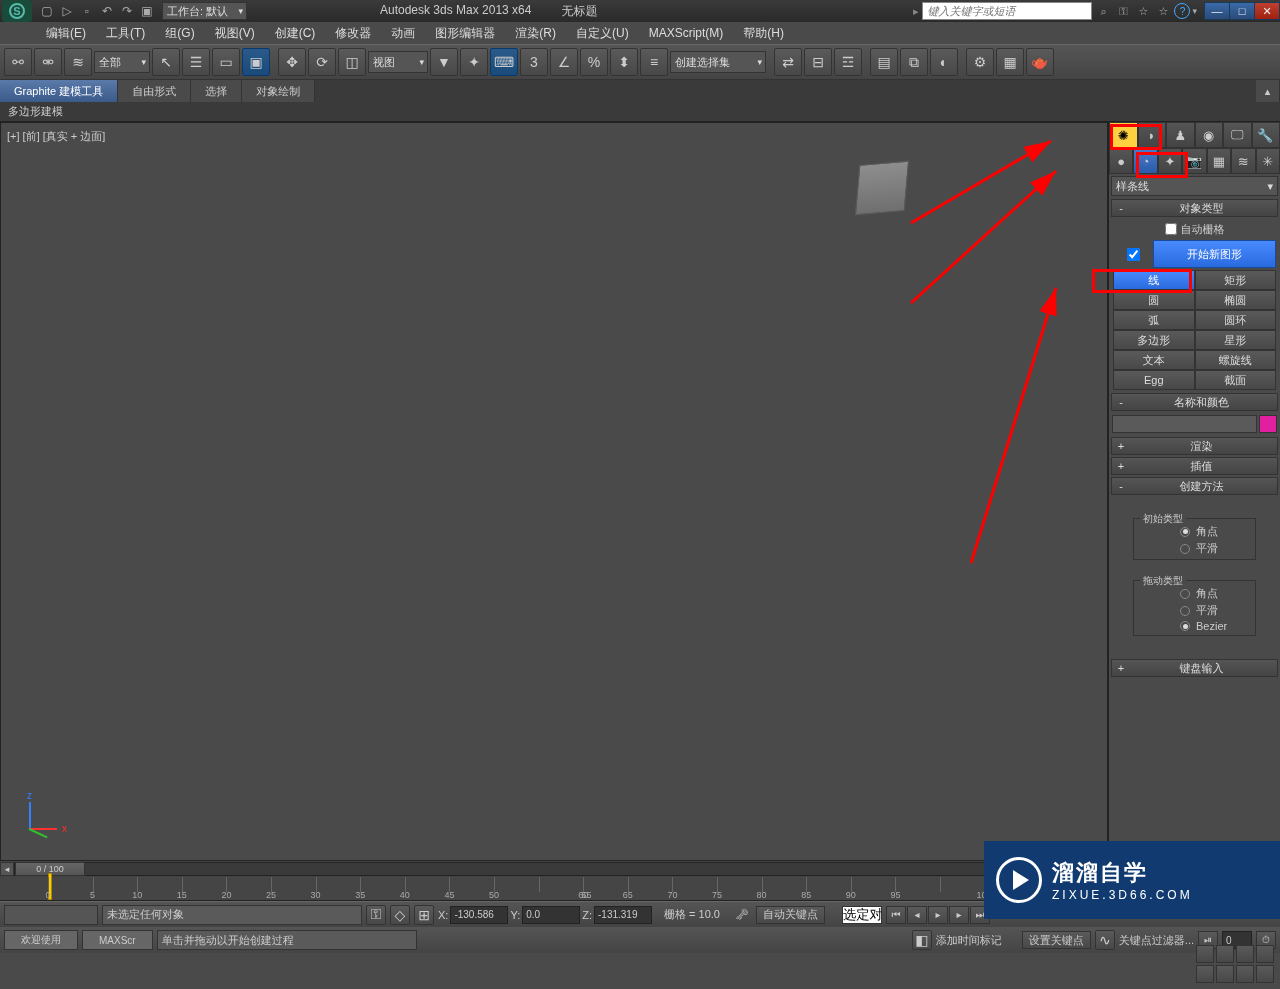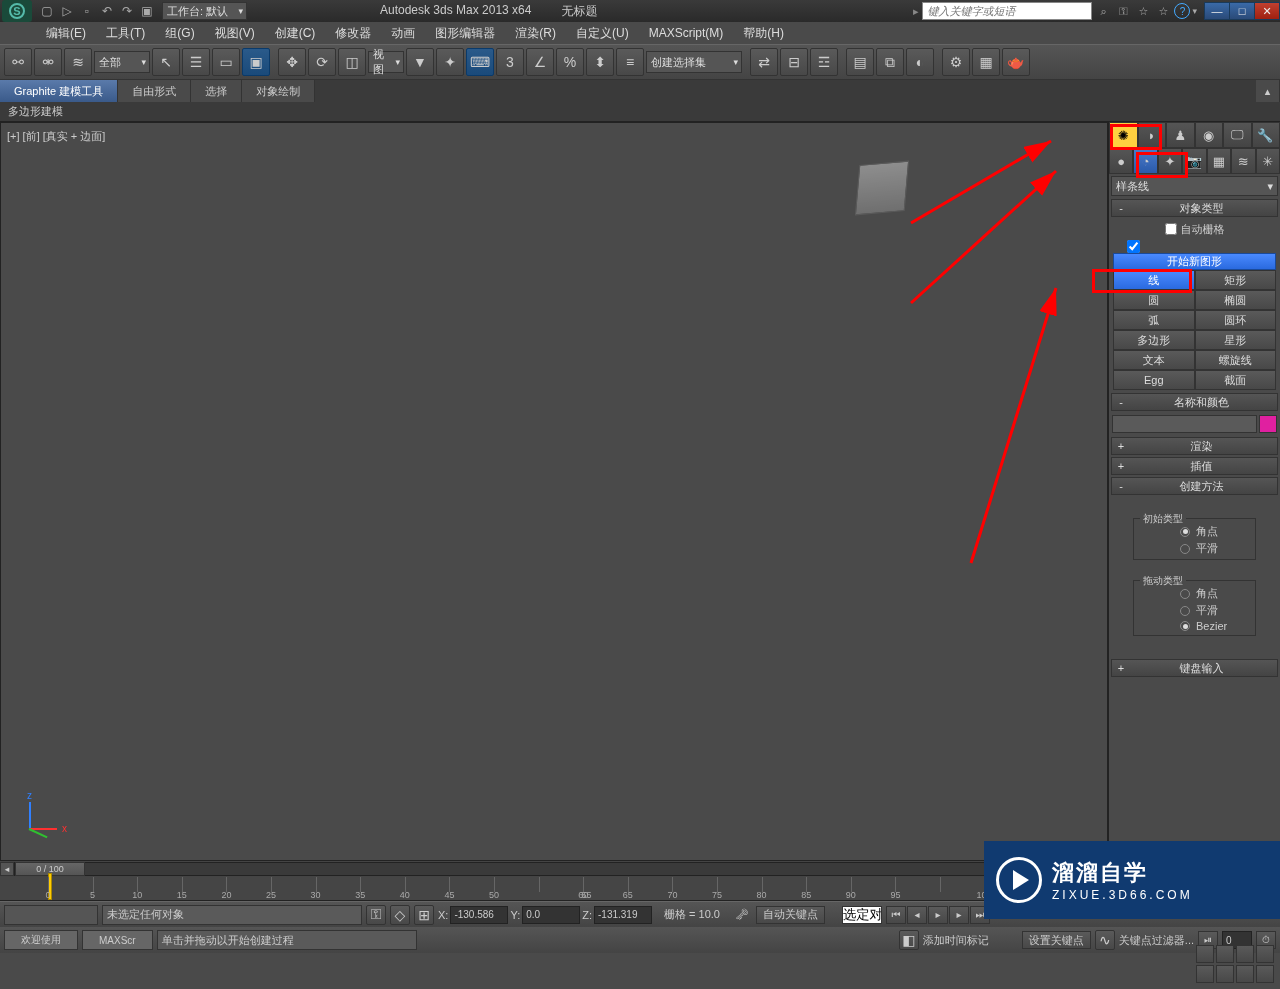--- a/index.html
+++ b/index.html
@@ -63,21 +63,21 @@
 .cmd-subtabs { display:flex; height:26px; }
 .cmd-sub { flex:1; height:26px; border:1px solid #333; background:linear-gradient(#555,#444); display:flex; align-items:center; justify-content:center; font-size:13px; color:#ccc; }
 .cmd-sub.sel { background:linear-gradient(#4a7aca,#2a5aaa); }
 .cmd-dd { height:20px; margin:2px; background:#555; border:1px solid #333; padding:0 4px; font-size:11px; color:#ddd; display:flex; align-items:center; justify-content:space-between; }
 .rollout-hdr { height:18px; background:linear-gradient(#555,#444); border:1px solid #333; display:flex; align-items:center; padding:0 4px; font-size:11px; color:#ddd; margin:1px 2px; }
 .rollout-hdr .pm { width:10px; text-align:center; margin-right:4px; }
 .rollout-hdr .lbl { flex:1; text-align:center; }
 .rollout-body { padding:2px 4px; }
 .chk-row { display:flex; align-items:center; justify-content:center; gap:4px; height:18px; font-size:11px; }
 .chk-row input { width:12px; height:12px; }
-.newshape-row { display:flex; height:28px; margin:2px 0;flex-direction:column; }
+.newshape-row { display:flex; height:28px; margin:2px 0; }
 .newshape-chk { width:40px; display:flex; align-items:center; justify-content:center; }
 .newshape-btn { flex:1; background:linear-gradient(#4a8aff,#2a6adf); color:#fff; border:1px solid #1a4a9a; display:flex; align-items:center; justify-content:center; font-size:11px; }
 .obj-grid { display:flex; flex-wrap:wrap; }
 .obj-btn { width:50%; height:20px; background:linear-gradient(#5a5a5a,#484848); border:1px solid #333; display:flex; align-items:center; justify-content:center; font-size:11px; color:#ddd; }
 .obj-btn.sel { background:linear-gradient(#4a8aff,#2a6adf); color:#fff; }
 .name-row { display:flex; gap:2px; padding:3px; }
 .name-input { flex:1; height:18px; background:#5a5a5a; border:1px solid #333; }
 .color-sw { width:18px; height:18px; background:#e020a0; border:1px solid #333; }
 .grp-box { border:1px solid #333; margin:20px; padding:4px 2px 2px; position:relative; }
 .grp-box .ttl { position:absolute; top:-7px; left:6px; background:#4a4a4a; padding:0 3px; font-size:10px; }
@@ -176,21 +176,21 @@
   <div class="tb-btn">≋</div>
   <div class="tb-dd" style="width:56px">全部</div>
   <div class="tb-btn">↖</div>
   <div class="tb-btn">☰</div>
   <div class="tb-btn">▭</div>
   <div class="tb-btn active">▣</div>
   <div class="tb-sep"></div>
   <div class="tb-btn">✥</div>
   <div class="tb-btn">⟳</div>
   <div class="tb-btn">◫</div>
-  <div class="tb-dd" style="width:36px">视图</div>
+  <div class="tb-dd" style="width:60px">视图</div>
   <div class="tb-btn">▼</div>
   <div class="tb-btn">✦</div>
   <div class="tb-btn active">⌨</div>
   <div class="tb-btn">3</div>
   <div class="tb-btn">∠</div>
   <div class="tb-btn">%</div>
   <div class="tb-btn">⬍</div>
   <div class="tb-btn">≡</div>
   <div class="tb-dd" style="width:96px">创建选择集</div>
   <div class="tb-sep"></div>
@@ -436,21 +436,21 @@
   <div class="status-row2">
     <div class="welcome-tab">
         <span>欢迎使用</span>
       </div>
     <div class="welcome-tab">
         <span>MAXScr</span>
       </div>
     <div class="prompt" style="flex:0 0 260px">单击并拖动以开始创建过程</div>
     <div style="flex:1"></div>
     <div class="tb-btn" style="width:20px;height:20px">◧</div>
-    <span style="margin-right:29px;">添加时间标记</span>
+    <span style="margin-right:16px;">添加时间标记</span>
     <div class="key-btn">设置关键点</div>
     <div class="tb-btn" style="width:20px;height:20px">∿</div>
     <span>关键点过滤器...</span>
     <div class="nav-btn">⏯</div>
     <div class="coord-inp" style="width:30px">0</div>
     <div class="nav-btn">⏱</div>
   </div>
   <div class="mini-toolbar">
     <div class="mini-btn"></div>
     <div class="mini-btn"></div>

